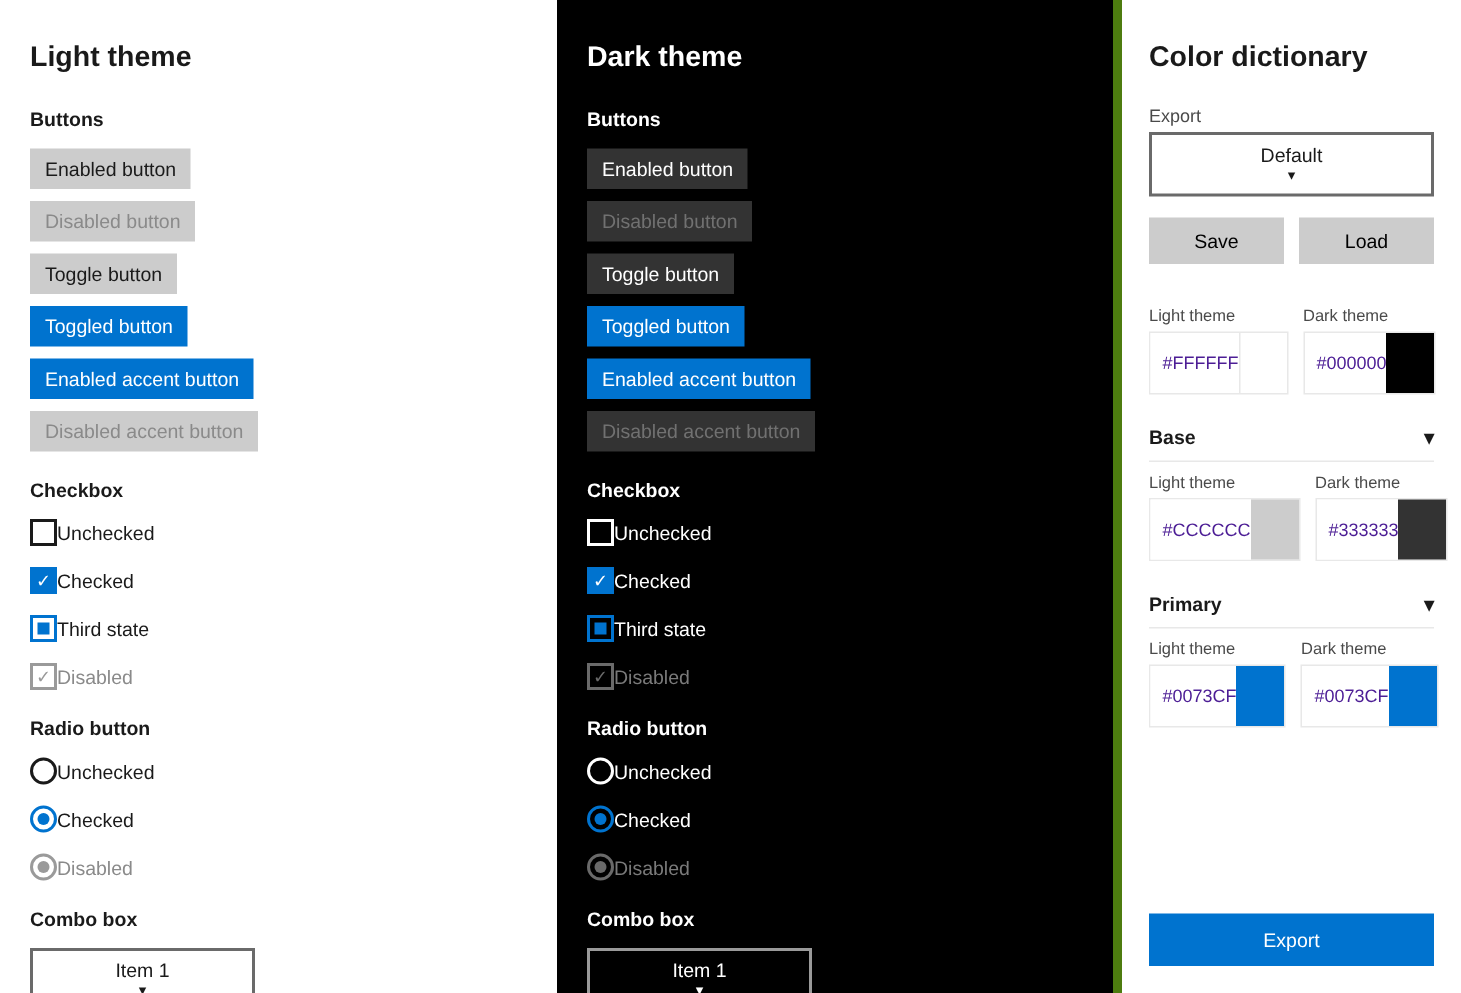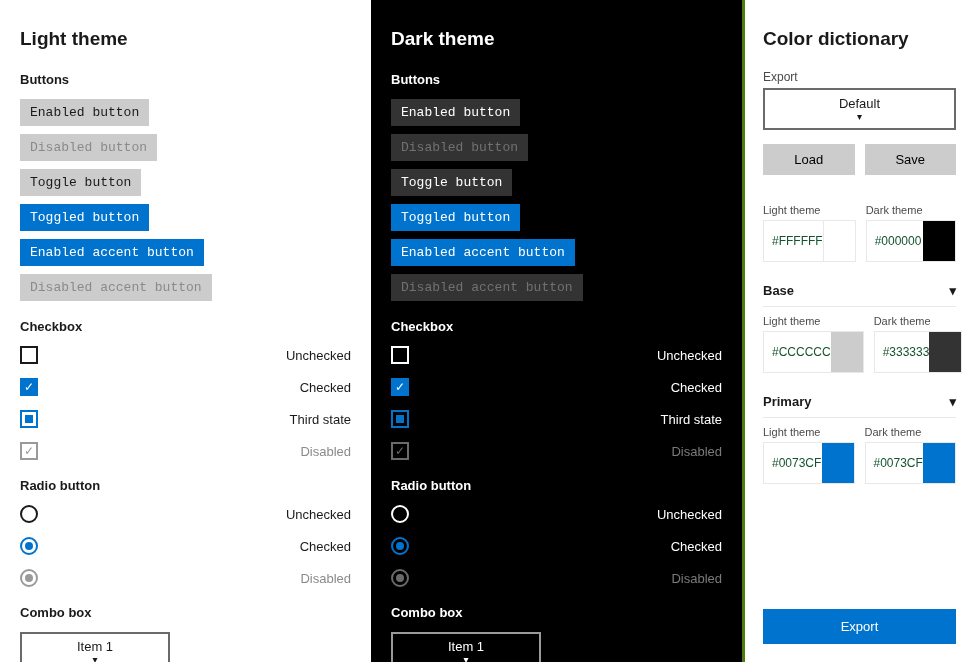--- a/index.html
+++ b/index.html
@@ -37,38 +37,38 @@
     font-size: 13px;
     font-weight: 600;
     margin: 18px 0 12px 0;
   }
   .stack > * { display: block; margin-bottom: 8px; }
 
   
   .btn {
     border: none;
     padding: 6px 10px;
-    font-family: Liberation Mono, monospace;
+    font-family: Liberation Sans, sans-serif;
     font-size: 13px;
     cursor: pointer;
   }
   .light .btn            { background:#cccccc; color:#1a1a1a; }
   .light .btn.disabled   { background:#cccccc; color:#8a8a8a; cursor:default; }
   .light .btn.toggled,
   .light .btn.accent     { background:#0073cf; color:#ffffff; }
   .light .btn.accent.disabled { background:#cccccc; color:#8a8a8a; cursor:default; }
 
   .dark .btn             { background:#333333; color:#ffffff; }
   .dark .btn.disabled    { background:#333333; color:#717171; cursor:default; }
   .dark .btn.toggled,
   .dark .btn.accent      { background:#0073cf; color:#ffffff; }
   .dark .btn.accent.disabled { background:#333333; color:#717171; cursor:default; }
 
   
-  .ctl-row { display:flex; align-items:center; gap:10px; margin-bottom:14px;justify-content:space-between; }
+  .ctl-row { display:flex; align-items:center; gap:0; margin-bottom:14px; }
   .ctl-box {
     width:18px; height:18px; border:2px solid currentColor;
     display:flex; align-items:center; justify-content:center;
     flex: 0 0 18px;
   }
   .light .ctl-box { color:#1a1a1a; }
   .dark  .ctl-box { color:#ffffff; }
   .ctl-box.checked        { background:#0073cf; border-color:#0073cf; color:#fff; }
   .ctl-box.third          { border-color:#0073cf; }
   .ctl-box.third::after   { content:""; width:8px; height:8px; background:#0073cf; }
@@ -99,21 +99,21 @@
   .light .combo { border:2px solid #6a6a6a; background:#fff; color:#1a1a1a; }
   .dark  .combo { border:2px solid #9a9a9a; background:#000; color:#fff; }
   .chev { font-size:10px; }
 
   
   .panel {
     flex:1;
     height:100%;
     background:#ffffff;
     padding: 28px 18px 18px 18px;
-    border-left:3px solid #4d7c0f;
+    border-left:6px solid #4d7c0f;
     display:flex; flex-direction:column;
     overflow:hidden;
   }
   .panel h1 { font-size:19px; font-weight:600; margin-bottom:20px; }
   .fld-label { font-size:12px; color:#4a4a4a; margin-bottom:4px; }
   .select {
     width:100%; border:2px solid #6a6a6a; padding:6px 8px;
     display:flex; justify-content:space-between; align-items:center;
     background:#fff; cursor:pointer;flex-direction:column;
   }
@@ -132,21 +132,21 @@
   .color-grid {
     display:flex; gap:10px; padding:8px 0 2px;
   }
   .color-col { flex:1; display:flex; flex-direction:column; gap:4px; }
   .color-col .sub { font-size:11px; color:#4a4a4a; }
   .swatch-wrap {
     display:flex; height:42px; border:1px solid #e8e8e8;
   }
   .swatch-wrap .val {
     flex:1; display:flex; align-items:center; padding-left:8px;
-    font-size:12px; background:#fff; color:#14532d; border:none;
+    font-size:12px; background:#fff; color:#4c1d95; border:none;
   }
   .swatch-wrap .chip { width:32px; height:100%; flex:0 0 32px; }
 
   .export-btn {
     margin-top:auto; width:100%; background:#0073cf; color:#ffffff;
     border:none; padding:10px 0; font:inherit; cursor:pointer;
   }
 </style>
 </head>
 <body>
@@ -258,22 +258,22 @@
 <div class="panel">
   <h1>Color dictionary</h1>
 
   <div class="fld-label">Export</div>
   <div class="select">
     <span>Default</span>
     <span class="chev">▾</span>
   </div>
 
   <div class="btn-row">
+    <button class="side-btn">Save</button>
     <button class="side-btn">Load</button>
-    <button class="side-btn">Save</button>
   </div>
 
   <div class="group">
     <div class="color-grid">
       <div class="color-col">
         <span class="sub">Light theme</span>
         <div class="swatch-wrap">
           <span class="val">#FFFFFF</span>
           <span class="chip" style="background: rgb(255, 255, 255); border-left: 1px solid rgb(232, 232, 232);"></span>
         </div>

